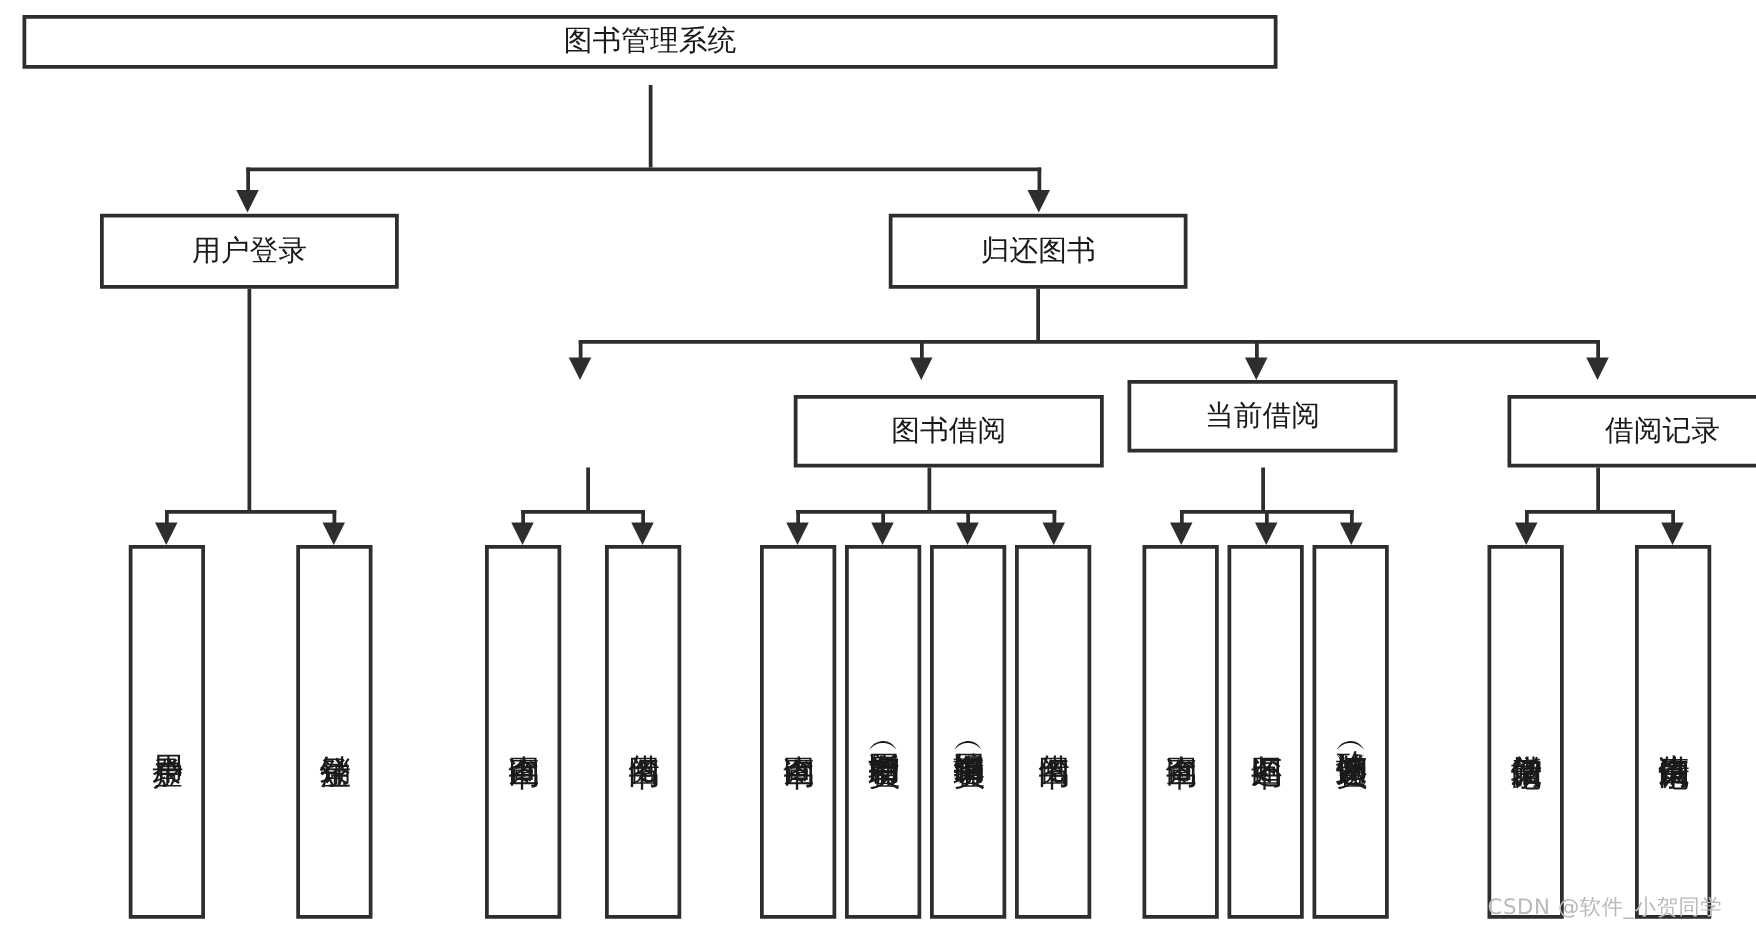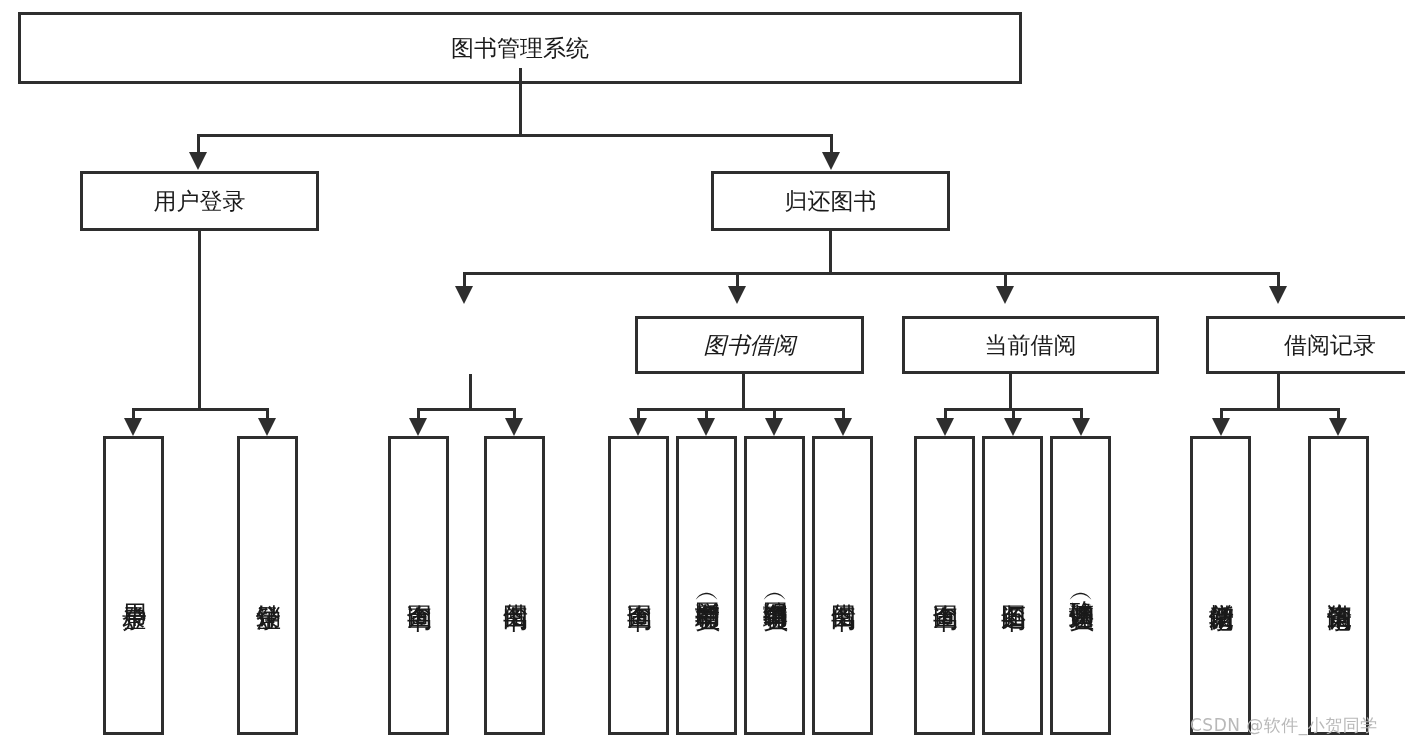--- a/index.html
+++ b/index.html
@@ -64,21 +64,21 @@
     white-space: nowrap;
     letter-spacing: 0.5px;
     text-align: center;
   }
 </style>
 </head>
 <body>
 
 <div id="canvas">
 
-  <div class="node h" style="left:18px; top:12px; width:1004px; height:72px;">
+  <div class="node h" style="left:18px; top:12px; width:1004px; height:43px;">
     <span>图书管理系统</span>
   </div>
 
   <div class="edge v" style="left:519px; top:68px; height:66px;"></div>
   <div class="edge h" style="left:197px; top:134px; width:636px;"></div>
   <div class="edge v" style="left:197px; top:134px; height:20px;"></div>
   <div class="arrow" style="left:189px; top:152px;"></div>
   <div class="edge v" style="left:830px; top:134px; height:20px;"></div>
   <div class="arrow" style="left:822px; top:152px;"></div>
 
@@ -100,24 +100,24 @@
   <div class="edge h" style="left:463px; top:272px; width:817px;"></div>
   <div class="edge v" style="left:463px; top:272px; height:16px;"></div>
   <div class="arrow" style="left:455px; top:286px;"></div>
   <div class="edge v" style="left:736px; top:272px; height:16px;"></div>
   <div class="arrow" style="left:728px; top:286px;"></div>
   <div class="edge v" style="left:1004px; top:272px; height:16px;"></div>
   <div class="arrow" style="left:996px; top:286px;"></div>
   <div class="edge v" style="left:1277px; top:272px; height:16px;"></div>
   <div class="arrow" style="left:1269px; top:286px;"></div>
 
-  <div class="node h" style="left:635px; top:316px; width:229px; height:58px;font-style:italic;">
+  <div class="node h" style="left:635px; top:316px; width:248px; height:58px;">
     <span>图书借阅</span>
   </div>
-  <div class="node h" style="left:902px; top:316px; width:257px; height:58px;">
+  <div class="node h" style="left:902px; top:304px; width:216px; height:58px;">
     <span>当前借阅</span>
   </div>
   <div class="node h" style="left:1170px; top:316px; width:248px; height:58px;margin-left:36px;">
     <span>借阅记录</span>
   </div>
 
   <div class="edge v" style="left:469px; top:374px; height:34px;"></div>
   <div class="edge h" style="left:417px; top:408px; width:99px;"></div>
   <div class="edge v" style="left:417px; top:408px; height:12px;"></div>
   <div class="arrow" style="left:409px; top:418px;"></div>

